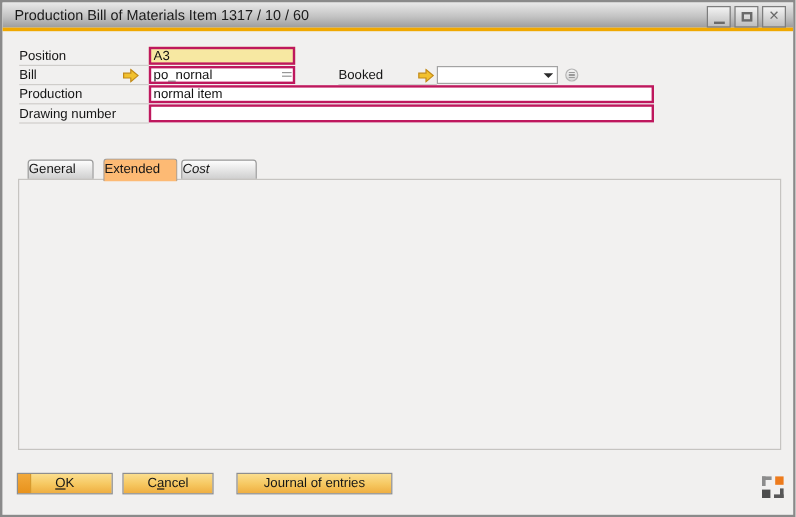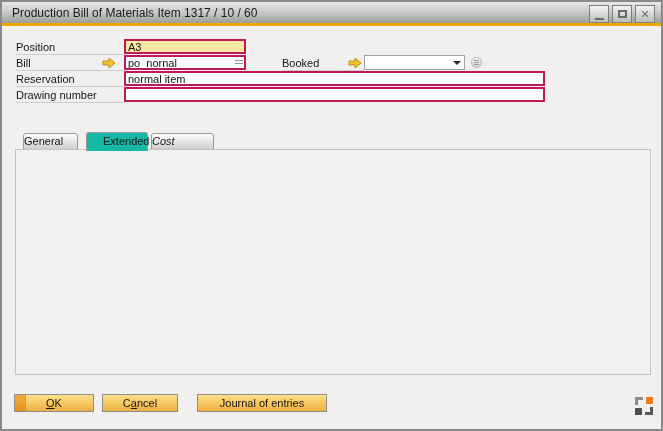--- a/index.html
+++ b/index.html
@@ -60,21 +60,21 @@
     background:repeating-linear-gradient(180deg,#9a9a9a 0 1px,transparent 1px 2px);
   }
   .checkbox{position:absolute;width:13px;height:13px;border:1px solid #848484;background:#fff;cursor:pointer;}
   
   .tab{
     position:absolute;top:131px;height:17px;border:1px solid #9a9a9a;
     border-radius:3px 3px 0 0;background:linear-gradient(180deg,#fdfdfd,#cfcfcf);
     font-size:11px;line-height:15px;text-align:left;color:#161616;cursor:pointer;z-index:1;
   }
   .tab.active{
-    top:130px;height:19px;background:#14b8a6;border-bottom:none;z-index:3;line-height:17px;padding-left:16px;
+    top:130px;height:19px;background:#fdba74;border-bottom:none;z-index:3;line-height:17px;
   }
   .panel{
     position:absolute;left:13px;top:147px;width:636px;height:226px;
     border:1px solid #c6c4c1;background:#f2f1f0;z-index:2;
   }
   
   .btn{
     position:absolute;top:392px;height:18px;border:1px solid #8e8e8e;
     background:linear-gradient(180deg,#fbde8e 0%,#f6c75f 55%,#efae41 100%);
     font-size:11px;line-height:16px;text-align:center;color:#161616;cursor:pointer;overflow:hidden;
@@ -123,21 +123,21 @@
   <div class="lbl" style="left:280px;top:54px;width:82px;">Booked</div>
   <svg class="link-arrow" style="left:346px;top:55px;" viewBox="0 0 14 12">
     <polygon points="1,4 7,4 7,1 13,6 7,11 7,8 1,8" fill="#f2c12e" stroke="#c28a18" stroke-width="1"></polygon>
   </svg>
   <div class="dropdown" style="left:362px;top:53px;width:101px;">
     <span></span>
     <span class="dd-arrow"></span>
   </div>
   <span class="circle-icon" style="left:469px;top:55px;"></span>
 
-  <div class="lbl" style="left:14px;top:70px;width:108px;">Reservation</div>
+  <div class="lbl" style="left:14px;top:70px;width:108px;">Production</div>
   <input class="fld" style="left: 122px; top: 69px; width: 421px;" value="normal item">
 
   <div class="lbl" style="left:14px;top:86px;width:108px;">Drawing number</div>
   <input class="fld" style="left: 122px; top: 85px; width: 421px;" value="">
 
   <div class="tab" style="left:21px;width:55px;">General</div>
   <div class="tab active" style="left:84px;width:62px;">Extended</div>
   <div class="tab" style="left:149px;width:63px;font-style:italic;">Cost</div>
 
   <div class="panel"></div>

